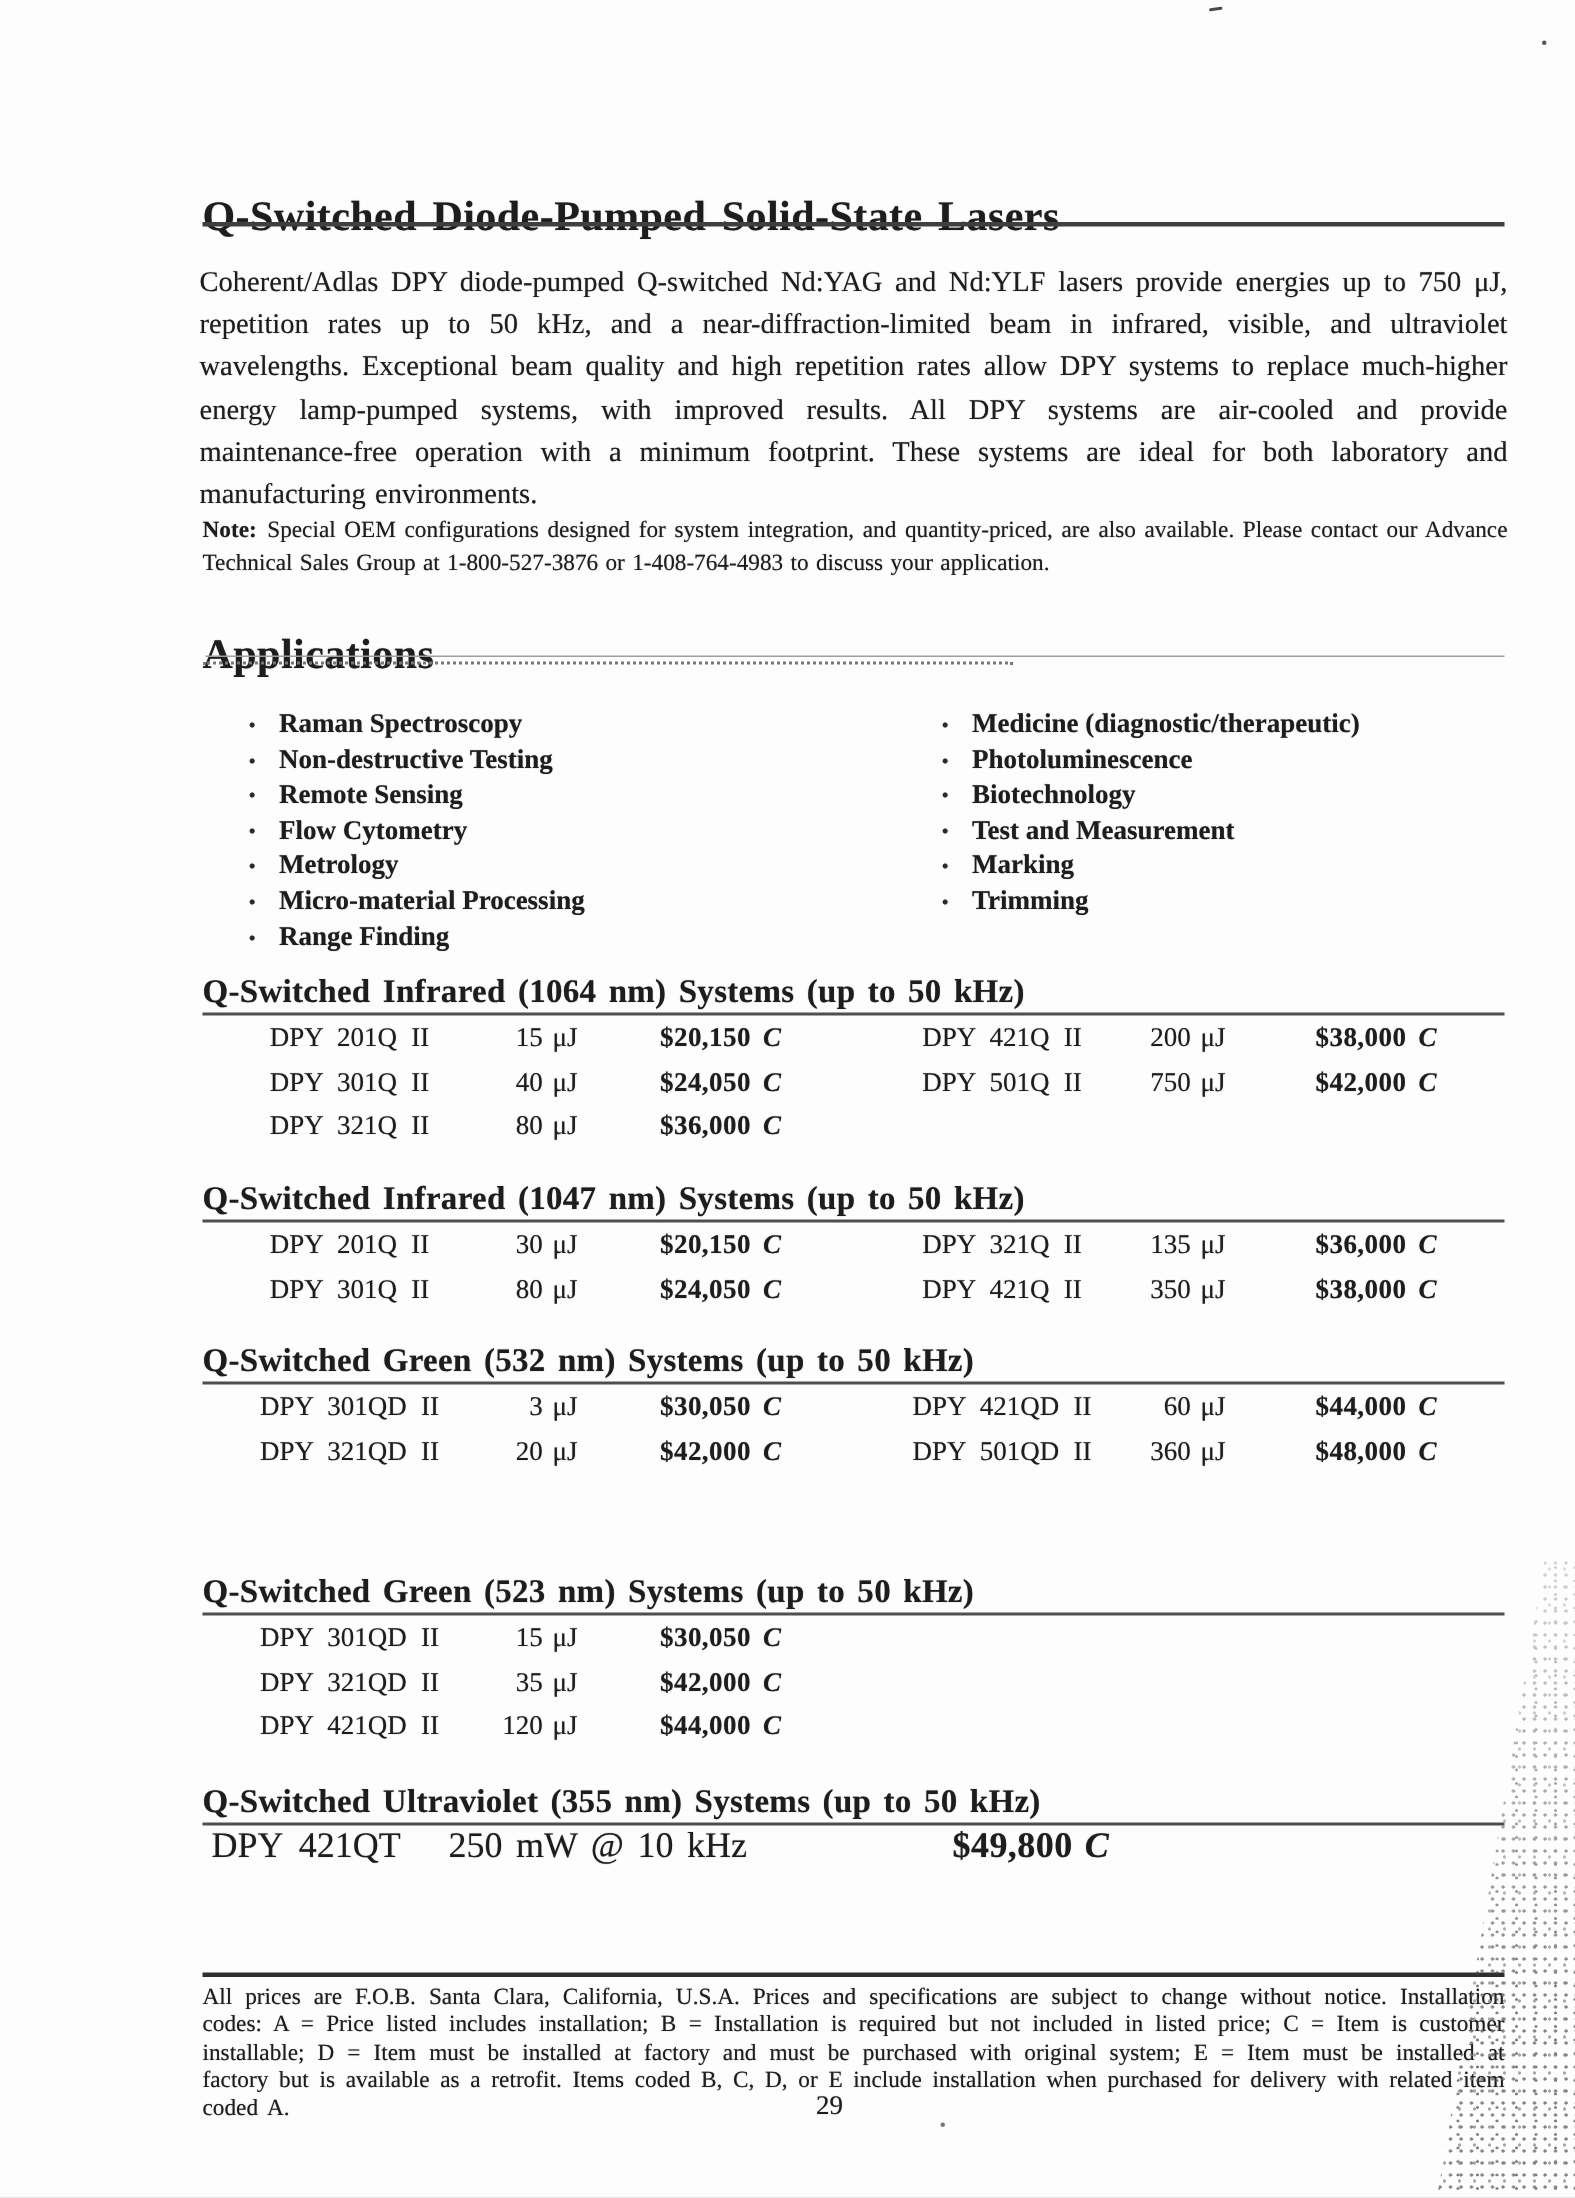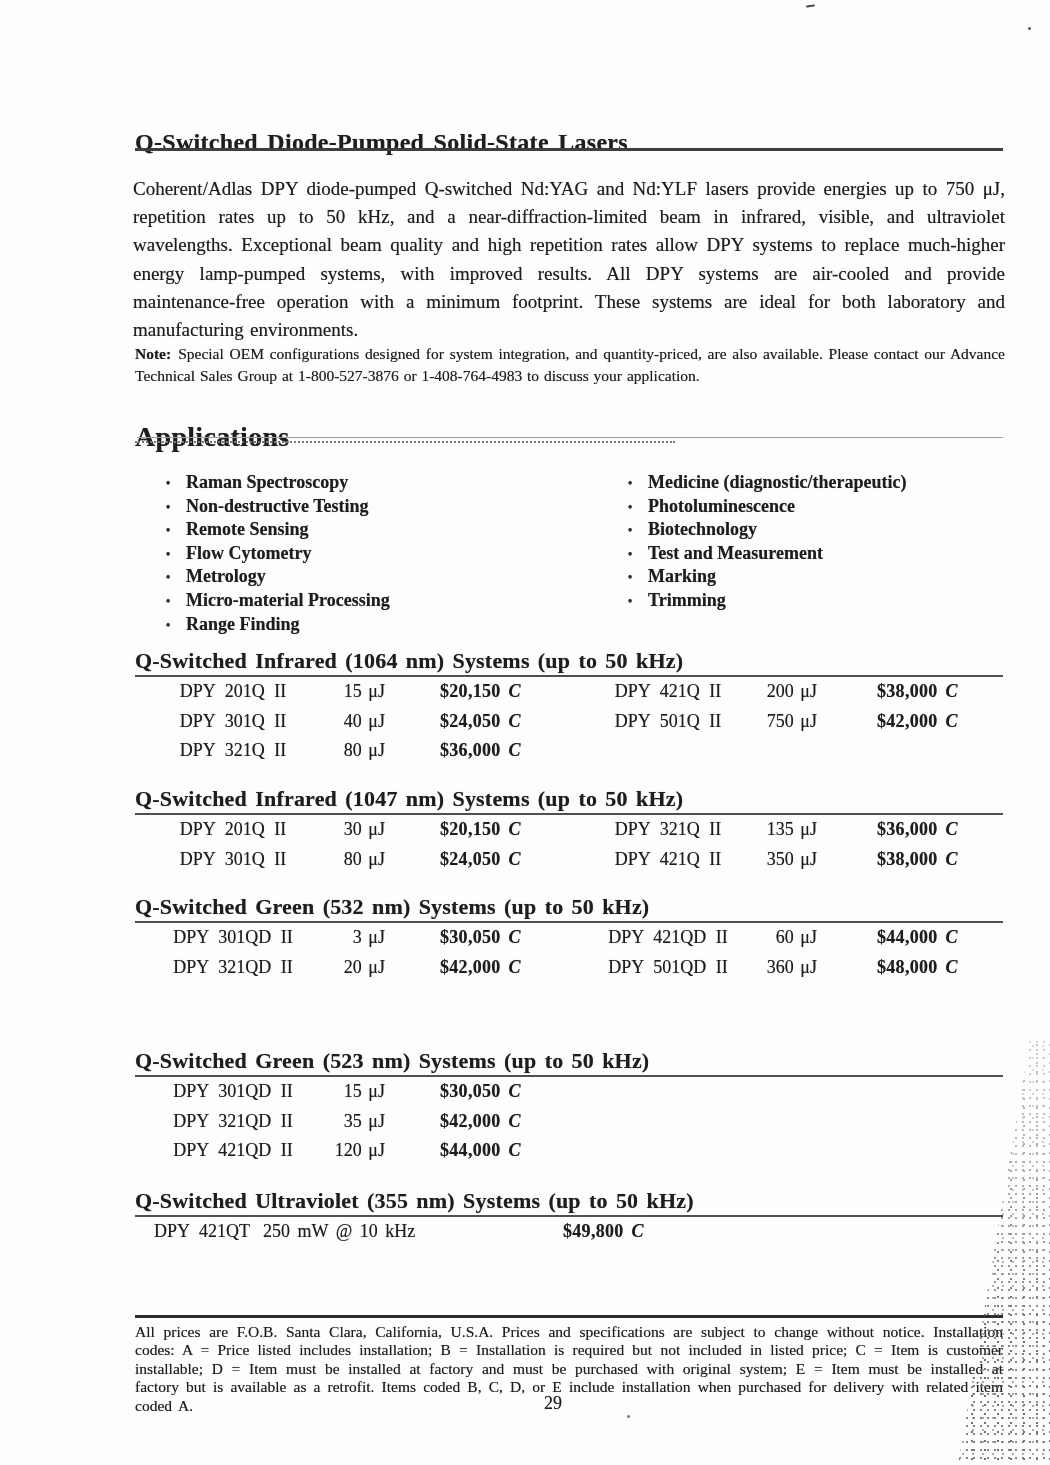--- a/index.html
+++ b/index.html
@@ -4,41 +4,41 @@
 <style>
   html,body{margin:0;padding:0;background:#cfcfcf;}
   .page{
     position:relative;width:1050px;height:1465px;margin:0 auto;
     background:var(--paper,#fdfdfd);color:var(--ink,#1d1d1d);
     font-family:"Liberation Serif","DejaVu Serif",serif;
     overflow:hidden;
     text-shadow:0 0 .7px rgba(25,25,25,.55);
   }
   
-  .title{position:absolute;left:135px;top:111px;width:868px;font-size:24px;font-weight:700;word-spacing:3px;letter-spacing:.3px;line-height:30px;}
+  .title{position:absolute;left:135px;top:111px;width:868px;font-size:28px;font-weight:700;word-spacing:3px;letter-spacing:.3px;line-height:30px;}
   .title-rule{position:absolute;left:135px;top:148px;width:868px;height:2.5px;background:#3f3f3f;}
   .intro{position:absolute;left:133px;top:156px;width:872px;font-size:19px;line-height:28.2px;text-align:justify;word-spacing:1.5px;}
   .note{position:absolute;left:135px;top:327px;width:870px;font-size:15.5px;line-height:22.8px;text-align:justify;word-spacing:1px;}
   .note b{margin-right:7px;}
   
   .apps-h{position:absolute;left:135px;top:399px;font-size:28px;font-weight:700;line-height:30px;letter-spacing:.3px;}
   .apps-rule-solid{position:absolute;left:137px;top:437px;width:866px;height:1.4px;background:#9f9f9f;}
   .apps-rule-dotted{position:absolute;left:135px;top:441px;width:540px;border-top:2px dotted #787878;}
   .lists{position:absolute;left:150px;top:455px;width:855px;display:flex;font-size:18px;}
   .lists ul{list-style:none;margin:16px;padding:0;font-weight:bold;}
   .lists ul.left{width:430px;}
   .lists li{line-height:22.6px;white-space:nowrap;}
   .blt{display:inline-block;width:20px;font-size:12px;vertical-align:1px;color:#2a2a2a;}
   
   .tsec{position:absolute;left:135px;width:868px;}
   .t1{top:648px;} .t2{top:786px;} .t3{top:894px;} .t4{top:1048px;} .t5{top:1188px;}
   .theading{font-size:22px;font-weight:700;line-height:25px;word-spacing:2.5px;letter-spacing:.2px;}
   .trule{height:2px;background:#4f4f4f;margin-top:2px;}
   .trow{display:grid;grid-template-columns:190px 60px 190px 180px 62px 1fr;height:29.5px;line-height:29.5px;font-size:18px;}
-  .uvrow{display:grid;grid-template-columns:128px 300px 1fr;height:29px;line-height:29px;font-size:18px;}
+  .uvrow{display:grid;grid-template-columns:128px 300px 1fr;height:29px;line-height:29px;font-size:24px;gap:36px;}
   .c-model{padding-left:6px;word-spacing:5px;white-space:nowrap;text-align:center;}
   .c-energy{text-align:right;word-spacing:2px;white-space:nowrap;}
   .c-price{padding-left:55px;white-space:nowrap;}
   .c-price2{padding-left:60px;white-space:nowrap;}
   .c-price b,.c-price2 b{font-weight:700;letter-spacing:.3px;}
   .code{font-style:italic;font-weight:700;margin-left:8px;}
   .uv-spec{word-spacing:3px;}
   .uv-price{padding-left:0;}
   
   .footer{position:absolute;left:135px;top:1299px;width:868px;border-top:3.5px solid #2e2e2e;padding-top:5px;

